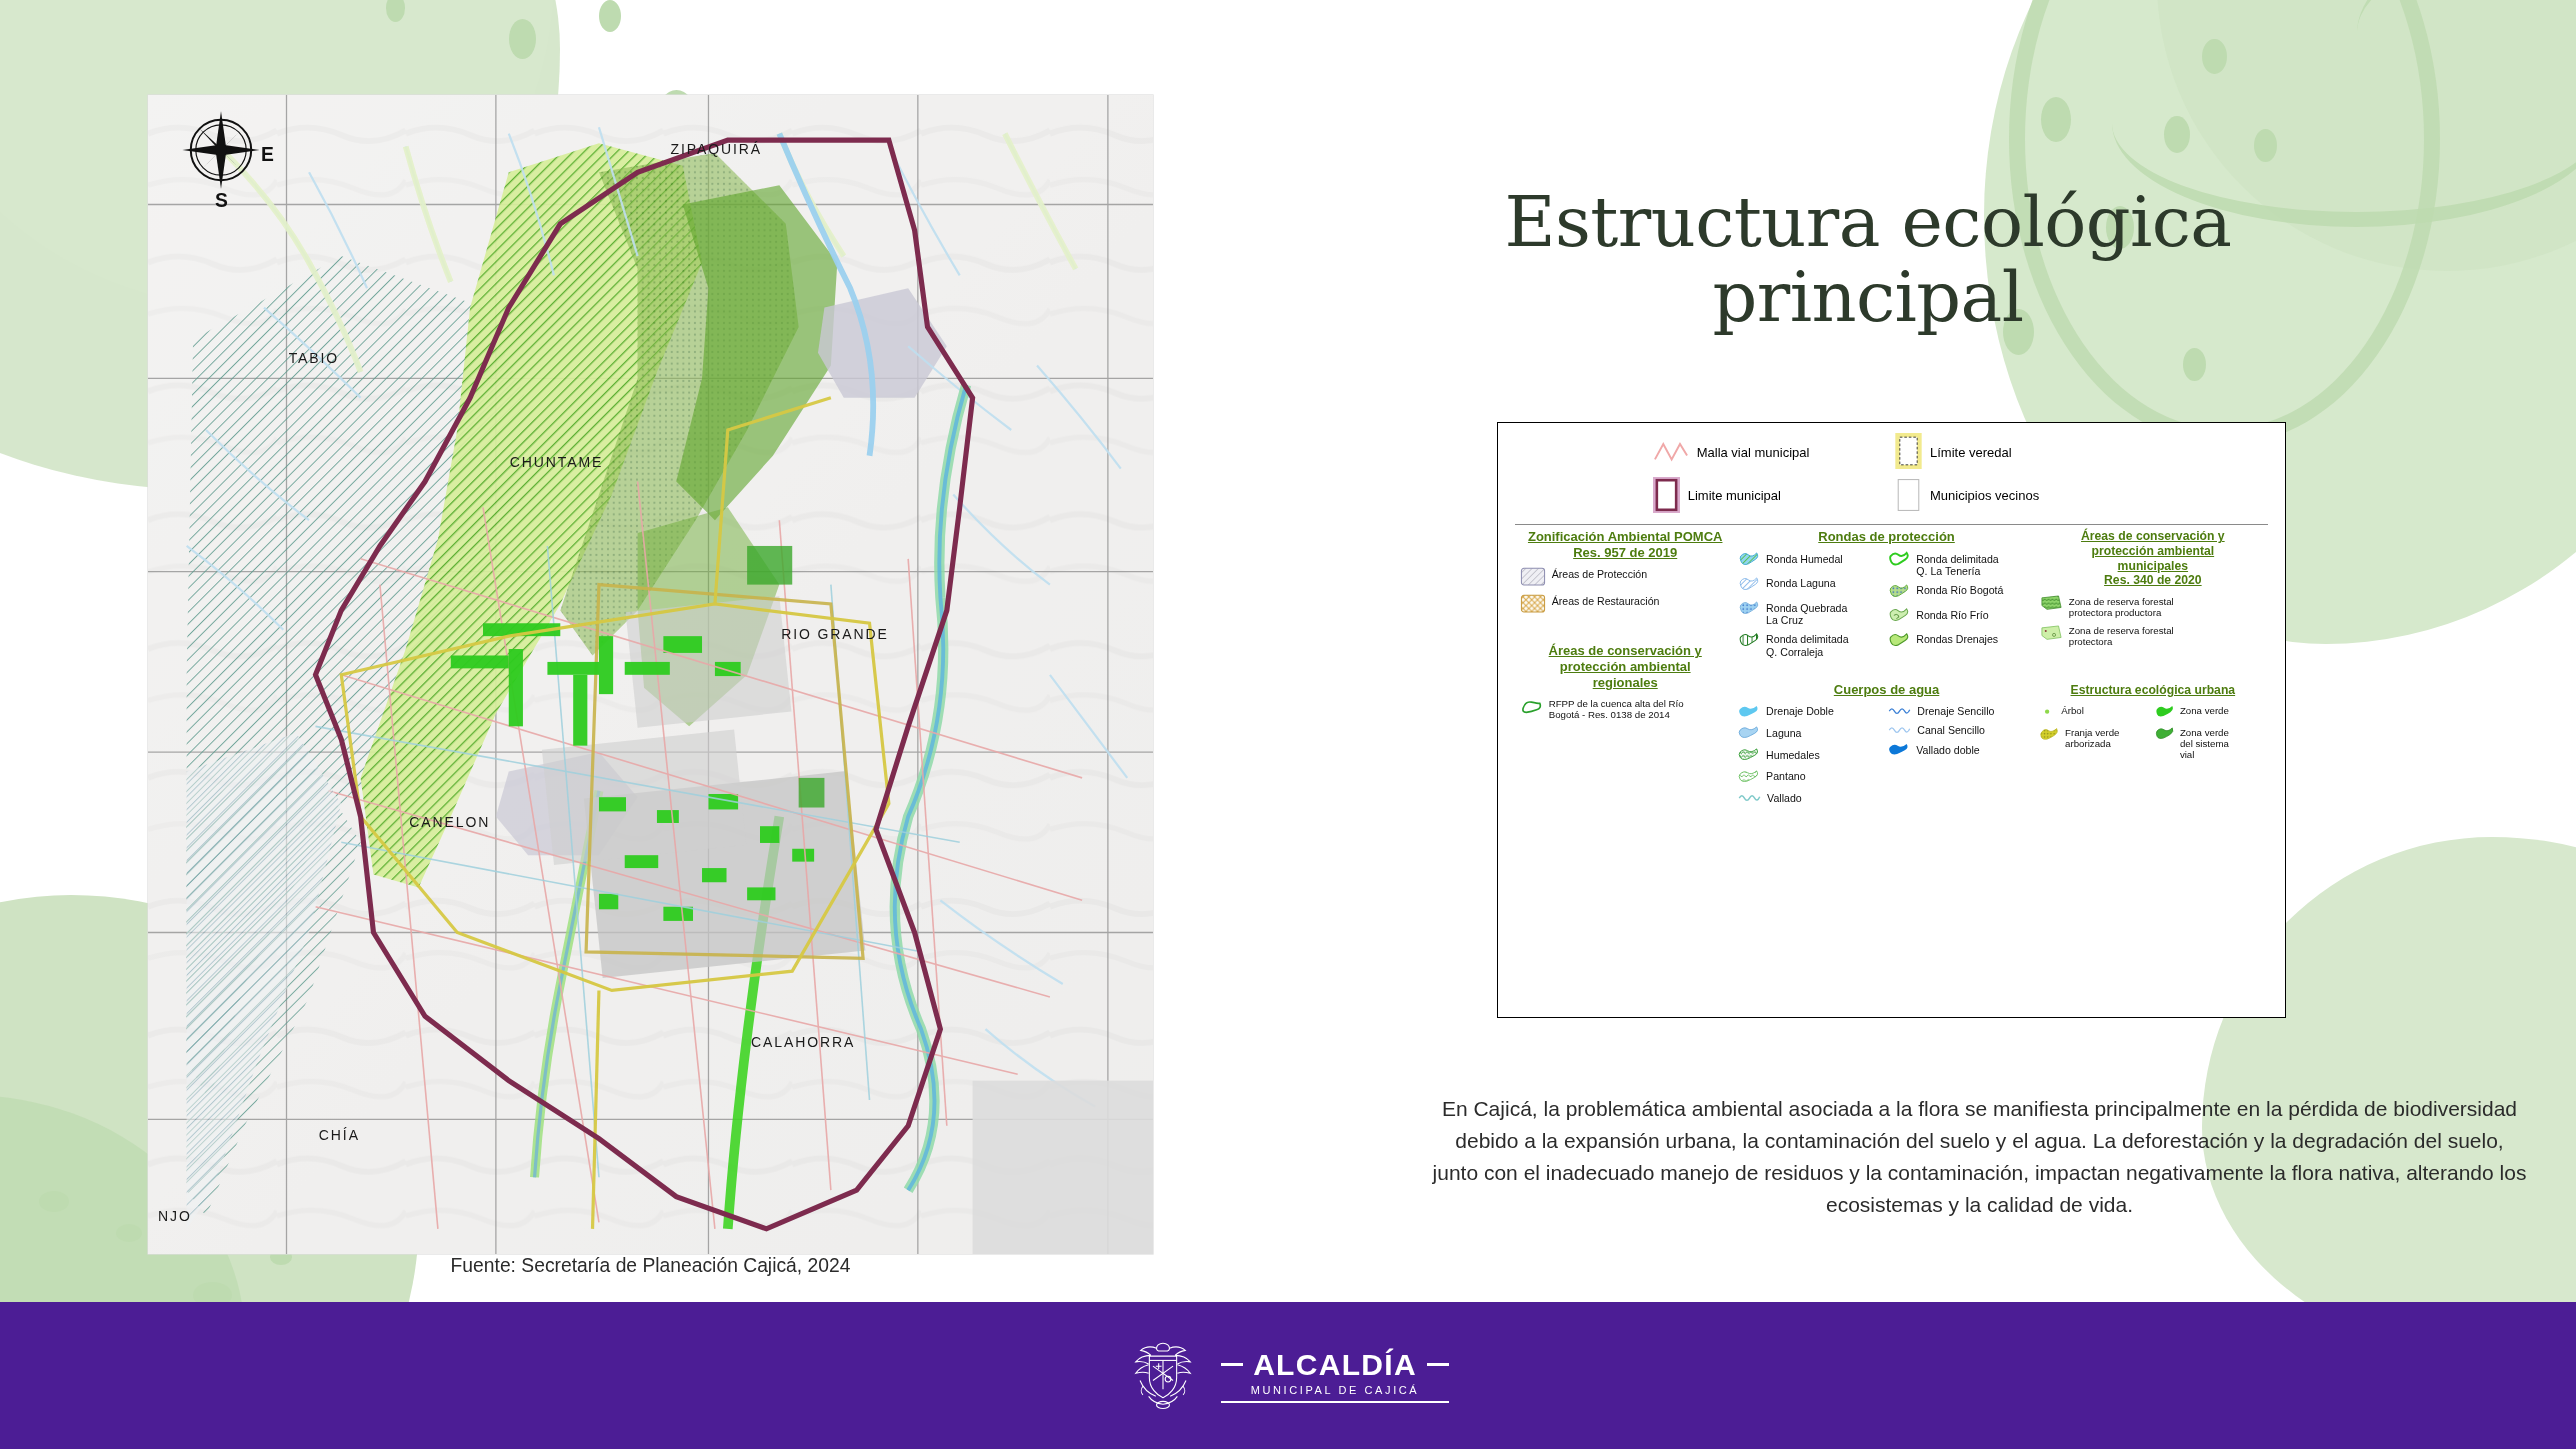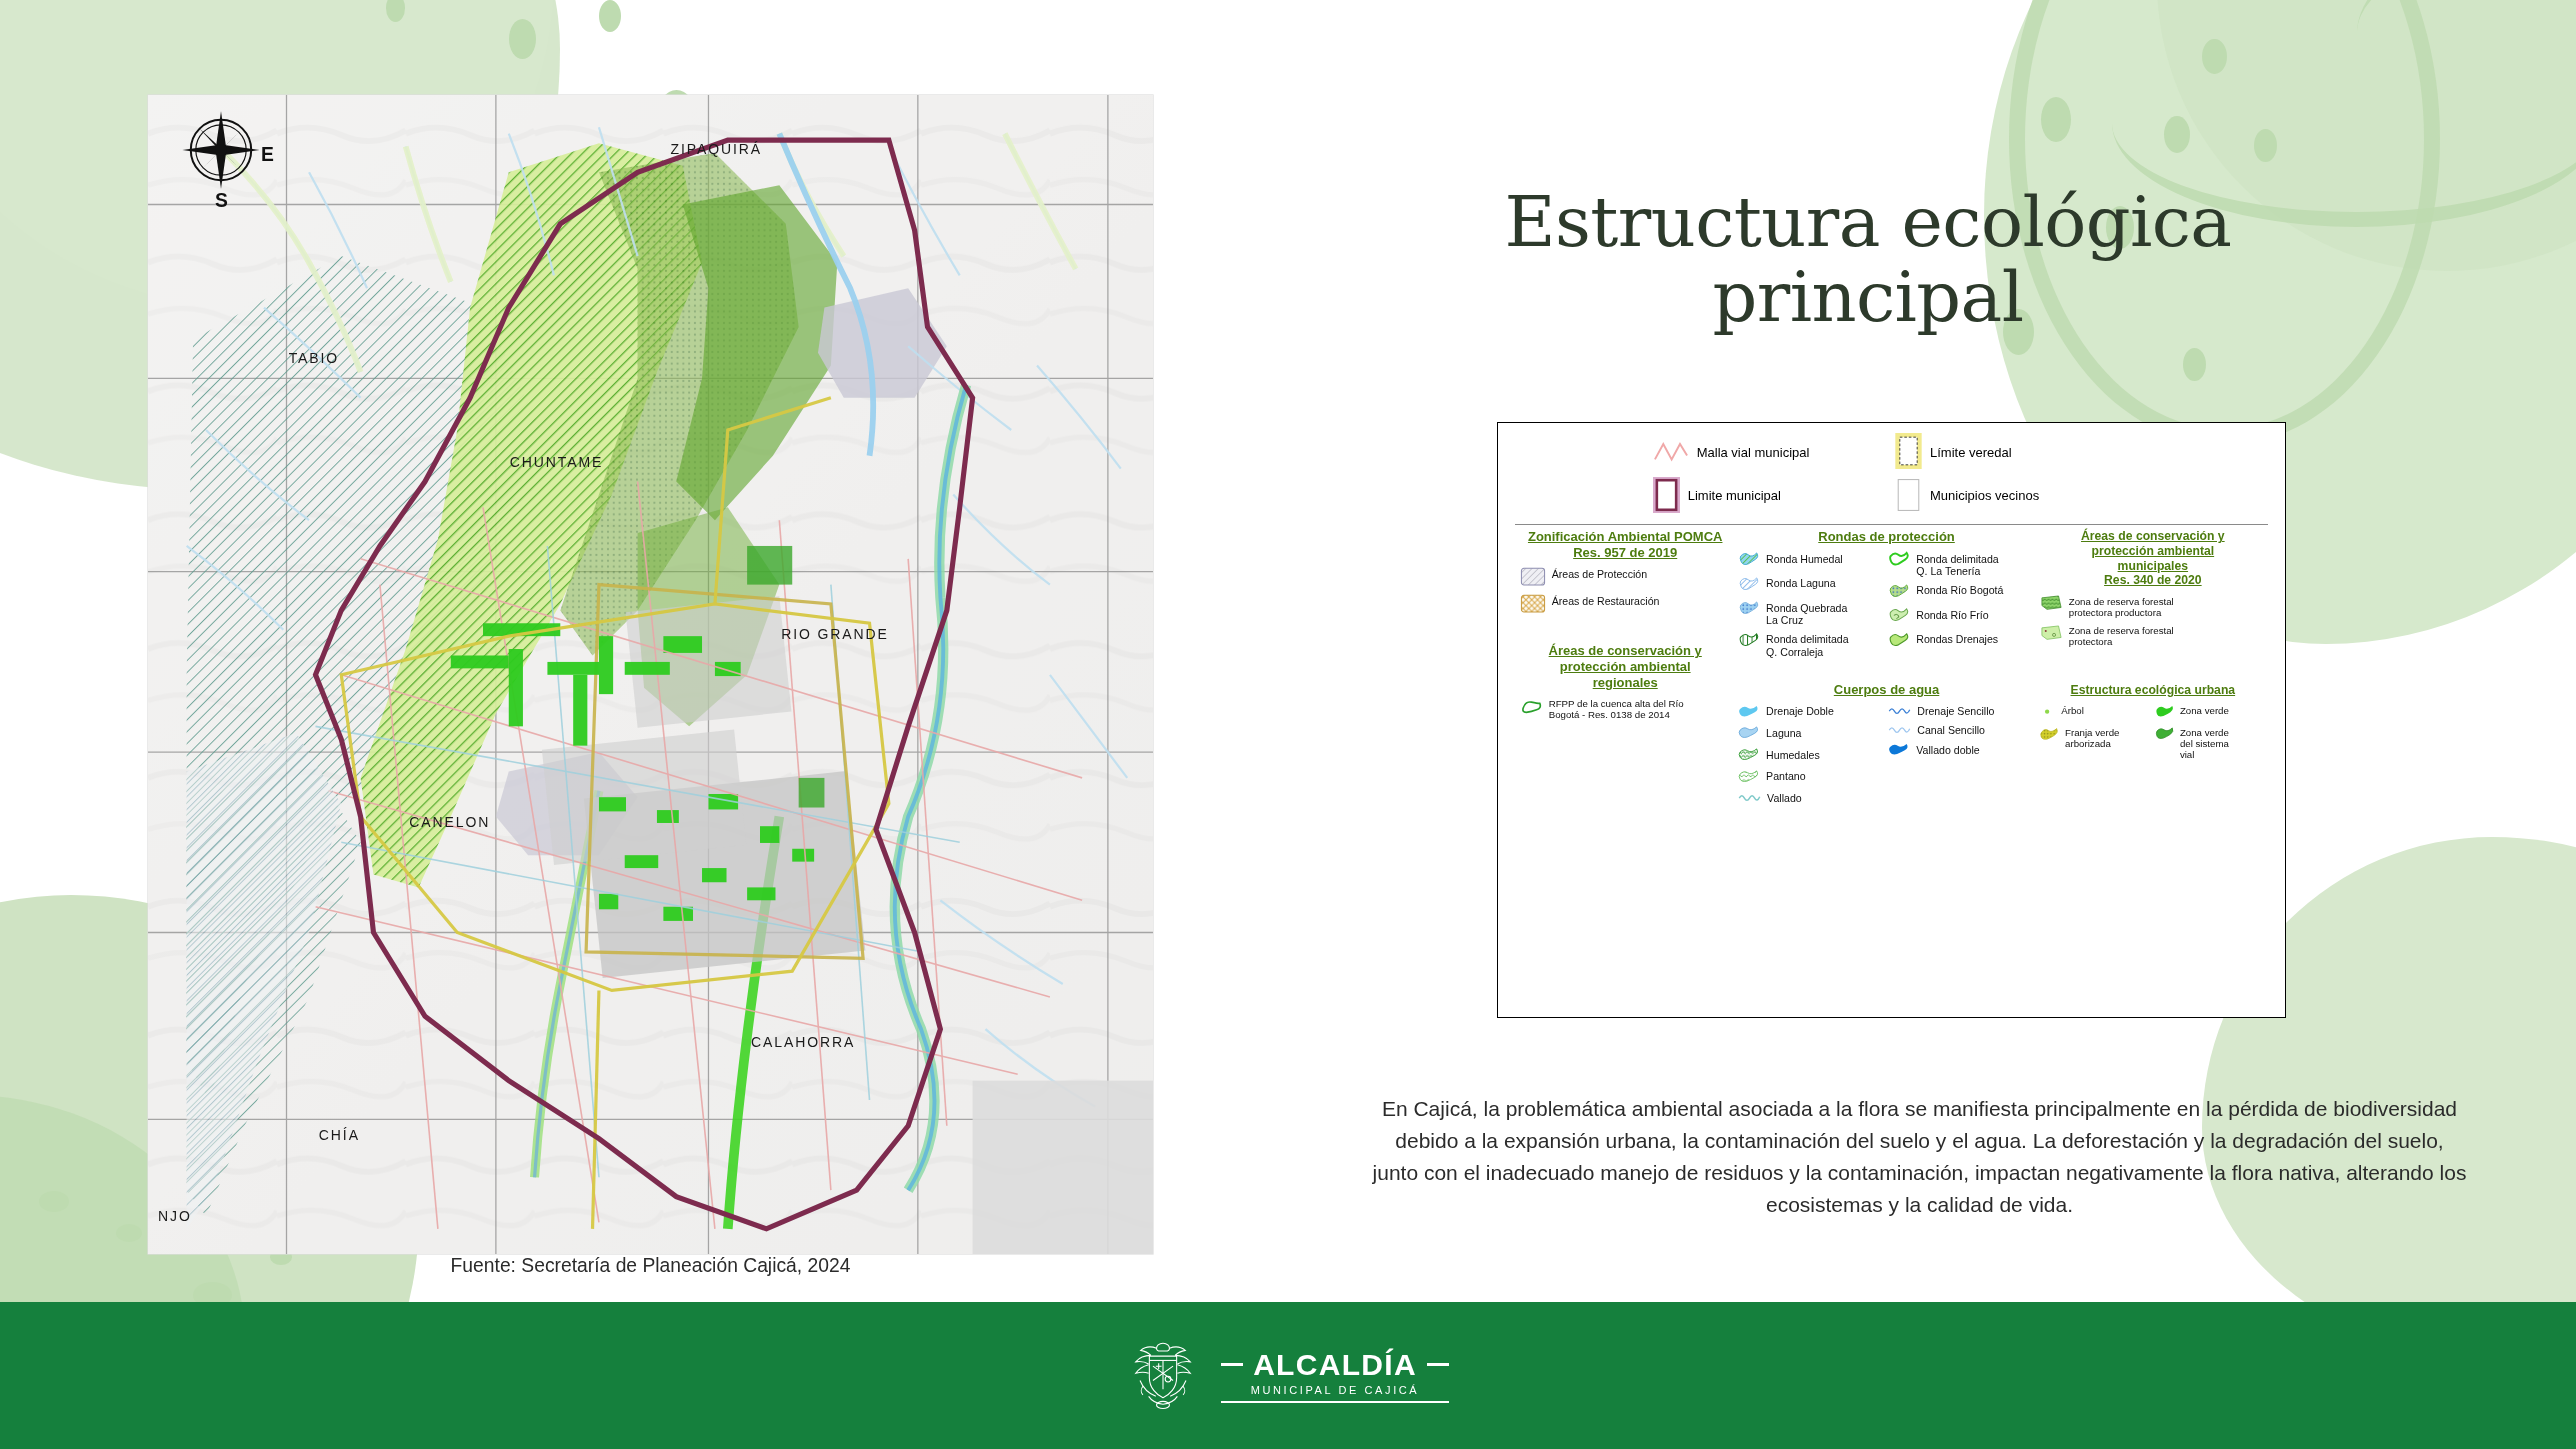--- a/index.html
+++ b/index.html
@@ -116,29 +116,29 @@
   .sec-head.small{font-size:12.2px;}
   .item{display:flex;align-items:flex-start;gap:5.8px;margin-bottom:5.8px;}
   .item .txt{font-size:10.6px;color:#111;line-height:1.16;padding-top:1.3px;}
   .item .txt.sm{font-size:9.7px;}
   .swatch{flex:0 0 auto;}
   .two-col-items{display:flex;gap:3.9px;}
   .two-col-items > div{flex:1;}
 
   
   #body-text{
-    position:absolute;left:1372px;top:1072px;width:1095px;
+    position:absolute;left:1432px;top:1072px;width:1095px;
     text-align:center;color:#2b2b2b;
     font-size:21px;line-height:1.52;
   }
 
   
   #footer{
     position:absolute;left:0;top:1302px;width:2576px;height:147px;
-    background:#15803d;display:flex;align-items:center;justify-content:center;
+    background:#4c1d95;display:flex;align-items:center;justify-content:center;
   }
   .footer-logo{display:flex;align-items:center;gap:22px;}
   .crest{width:72px;height:79px;}
   .logo-text{color:#fff;display:flex;flex-direction:column;align-items:center;}
   .logo-line1{
     display:flex;align-items:center;gap:10.3px;
     font-size:30px;font-weight:bold;letter-spacing:1.3px;
   }
   .dash{width:22px;height:3.2px;background:#fff;display:inline-block;}
   .logo-line2{font-size:11px;letter-spacing:2.6px;margin-top:2.6px;}

